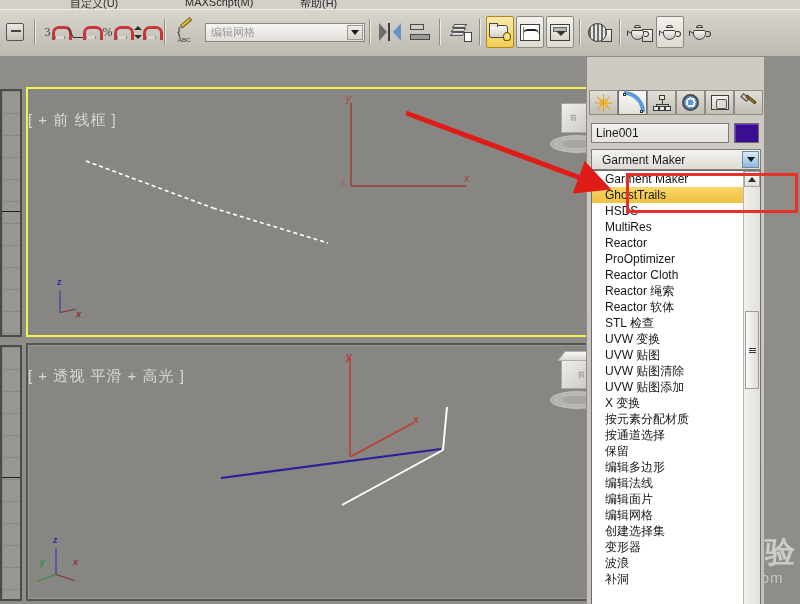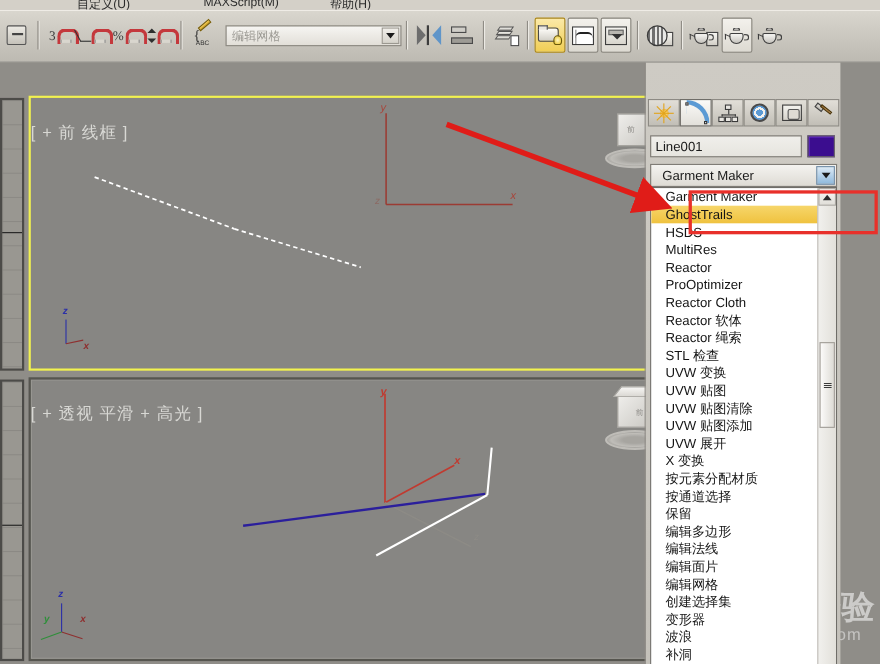--- a/index.html
+++ b/index.html
@@ -550,28 +550,27 @@
 
     <div class="droplist">
       <div class="dl-items" id="dl-items">
           <div class="dl-item">Garment Maker</div>
           <div class="dl-item sel">GhostTrails</div>
           <div class="dl-item">HSDS</div>
           <div class="dl-item">MultiRes</div>
           <div class="dl-item">Reactor</div>
           <div class="dl-item">ProOptimizer</div>
           <div class="dl-item">Reactor Cloth</div>
+          <div class="dl-item">Reactor 绳索</div>
           <div class="dl-item">Reactor 软体</div>
-          <div class="dl-item">Reactor 绳索</div>
           <div class="dl-item">STL 检查</div>
           <div class="dl-item">UVW 变换</div>
           <div class="dl-item">UVW 贴图</div>
           <div class="dl-item">UVW 贴图清除</div>
           <div class="dl-item">UVW 贴图添加</div>
-          <div class="dl-item">UVW 展开</div>
           <div class="dl-item">X 变换</div>
           <div class="dl-item">按元素分配材质</div>
           <div class="dl-item">按通道选择</div>
           <div class="dl-item">保留</div>
           <div class="dl-item">编辑多边形</div>
           <div class="dl-item">编辑法线</div>
           <div class="dl-item">编辑面片</div>
           <div class="dl-item">编辑网格</div>
           <div class="dl-item">创建选择集</div>
           <div class="dl-item">变形器</div>

